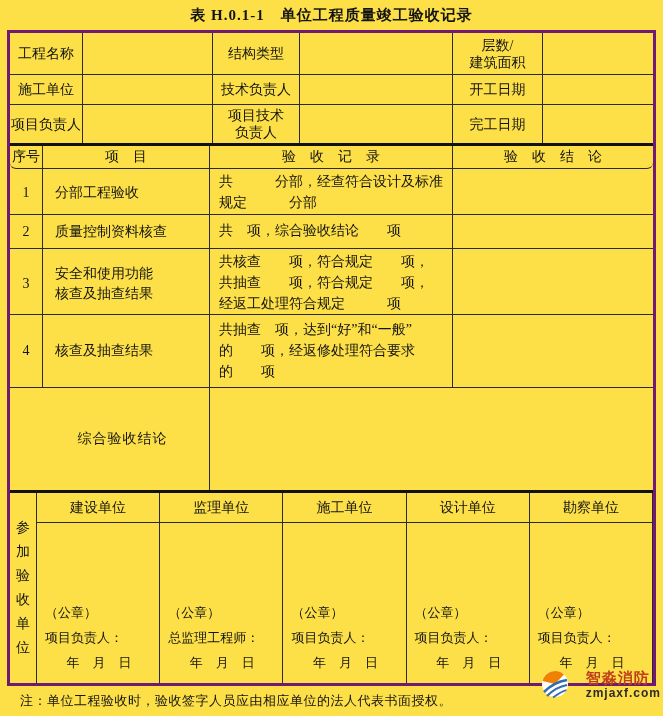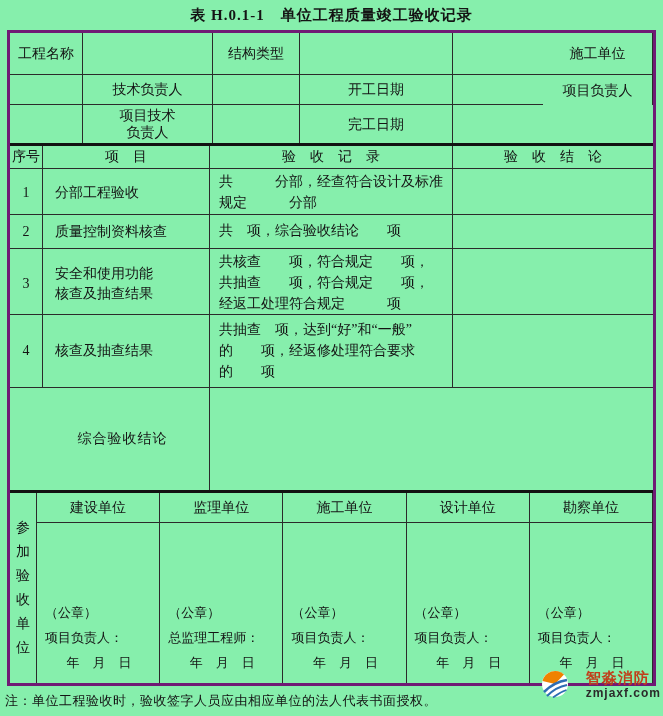--- a/index.html
+++ b/index.html
@@ -1,17 +1,17 @@
 <!DOCTYPE html>
 <html><head>
 <meta charset="utf-8">
 <style>
   html,body{margin:0;padding:0;background:#fff;}
   .sheet{
-    position:relative;width:663px;height:716px;background:#86efac;
+    position:relative;width:663px;height:716px;background:#fde047;
     font-family:"Liberation Serif","DejaVu Serif",serif;color:#141414;overflow:hidden;
   }
   .title{
     position:absolute;top:6px;left:0;width:100%;text-align:center;
     font-size:15px;font-weight:bold;letter-spacing:1px;
   }
   .tbl{
     position:absolute;left:7px;top:30px;width:649px;height:656px;
     border:3px solid #701a75;box-sizing:border-box;
     display:flex;flex-direction:column;
@@ -28,21 +28,21 @@
     display:flex;align-items:center;justify-content:center;text-align:center;
     font-size:14px;line-height:17px;white-space:pre-line;box-sizing:border-box;
   }
   .br0{border-right:none;}
   .bb0{border-bottom:none;}
   
   .irow{
     display:grid;grid-template-columns:33px 167px 243px 1fr;
     border-bottom:1px solid #2b2b2b;box-sizing:border-box;
   }
-  .h-head{height:23px;} .h-r1{height:46px;} .h-r2{height:34px;}
+  .h-head{height:23px;border-radius:6px;} .h-r1{height:46px;} .h-r2{height:34px;}
   .h-r3{height:66px;} .h-r4{height:73px;}
   .c{
     border-right:1px solid #2b2b2b;box-sizing:border-box;
     display:flex;align-items:center;font-size:14px;white-space:pre-line;
   }
   .c.center{justify-content:center;text-align:center;}
   .c.item{padding-left:12px;line-height:20px;}
   .c.record{padding:2px 4px 4px 9px;line-height:21px;}
   .c.concl{border-right:none;}
   .hdr{font-size:14px;}
@@ -72,21 +72,21 @@
     border-right:1px solid #2b2b2b;border-bottom:1px solid #2b2b2b;
     display:flex;align-items:center;justify-content:center;font-size:14px;box-sizing:border-box;
   }
   .usig{
     border-right:1px solid #2b2b2b;box-sizing:border-box;
     display:flex;flex-direction:column;justify-content:flex-end;
     padding:0 2px 8px 8px;font-size:13px;line-height:25px;
   }
   .usig .date{align-self:center;padding-right:4px;}
   
-  .note{position:absolute;left:5px;top:692px;font-size:13px;letter-spacing:0.5px;}
+  .note{position:absolute;left:20px;top:692px;font-size:13px;letter-spacing:0.5px;}
   .logo{
     position:absolute;right:2px;top:670px;display:flex;align-items:center;gap:17px;
   }
   .logo-text{display:flex;flex-direction:column;line-height:15px;}
   .logo-brand{font-size:15px;font-weight:bold;color:#c03f1b;letter-spacing:1px;}
   .logo-domain{font-size:12px;font-weight:bold;color:#2b2b2b;font-family:"Liberation Sans",sans-serif;letter-spacing:1px;}
 </style>
 </head>
 <body>
 
@@ -94,20 +94,22 @@
 
   <div class="title">表 H.0.1-1　单位工程质量竣工验收记录</div>
 
   <div class="tbl">
 
     <div class="sec1">
       <div class="cell">工程名称</div>
       <div class="cell"></div>
       <div class="cell">结构类型</div>
       <div class="cell"></div>
+      <div class="cell">层数/
+建筑面积</div>
       <div class="cell br0"></div>
 
       <div class="cell">施工单位</div>
       <div class="cell"></div>
       <div class="cell">技术负责人</div>
       <div class="cell"></div>
       <div class="cell">开工日期</div>
       <div class="cell br0"></div>
 
       <div class="cell bb0">项目负责人</div>

